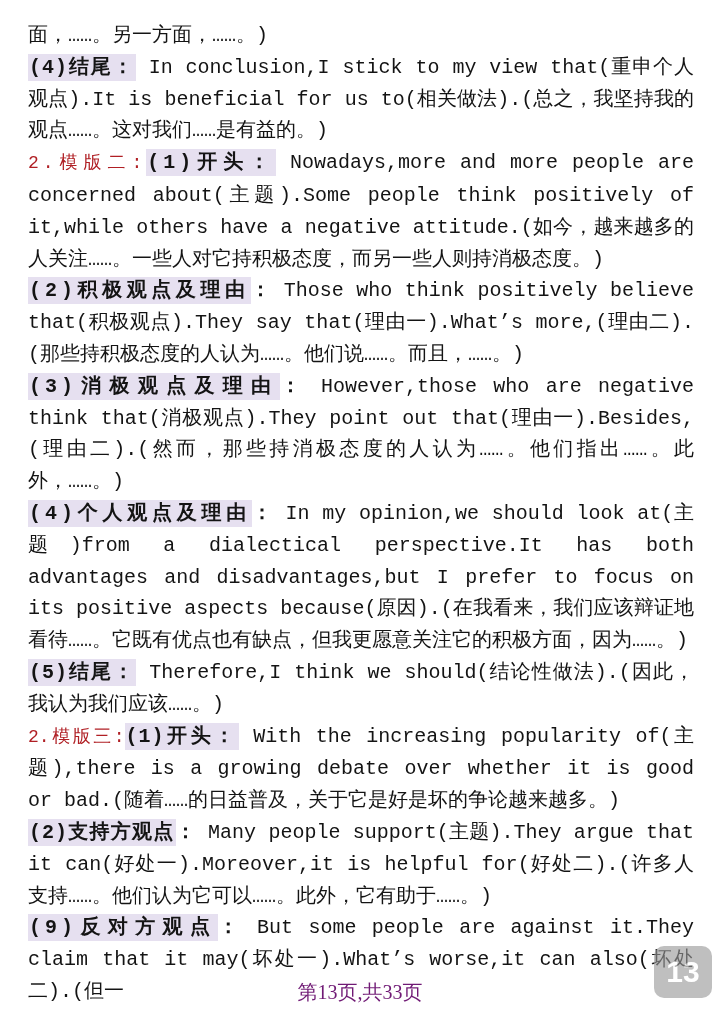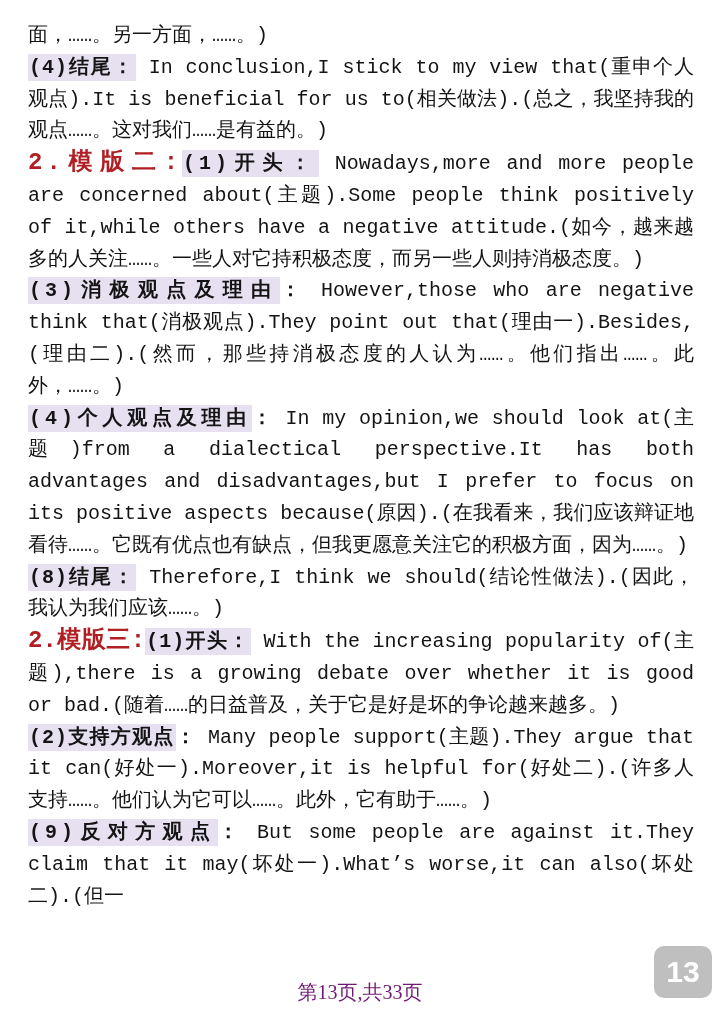--- a/index.html
+++ b/index.html
@@ -29,22 +29,22 @@
   }
   p.para{margin:0;padding:0;}
   .hl{
     background:var(--label-highlight,#e6e0f0);
     font-weight:bold;
     letter-spacing:1px;
     padding:2px 1px;
   }
   .red{
     color:var(--heading-red,#b01f24);
-    font-weight:bold;
-    font-size:24px;
+    font-weight:normal;
+    font-size:18px;
   }
   .sp{letter-spacing:4px;}
   .b{font-weight:bold;}
   .n{letter-spacing:0;}
   .footer{
     position:absolute;
     left:0;right:0;top:979px;
     text-align:center;
     font-family:"Liberation Serif","DejaVu Serif",serif;
     font-size:20px;
@@ -68,26 +68,27 @@
 <body>
 
 <div class="content">
 
   <p class="para"><span class="n">面，……。另一方面，……。)</span></p>
 
   <p class="para"><span class="hl">(4)结尾：</span><span class="n"> In conclusion,I stick to my view that(重申个人观点).It is beneficial for us to(相关做法).(总之，我坚持我的观点……。这对我们……是有益的。)</span></p>
 
   <p class="para"><span class="red sp">2.模版二:</span><span class="hl sp">(1)开头：</span><span class="n"> Nowadays,more and more people are concerned about(主题).Some people think positively of it,while others have a negative attitude.(如今，越来越多的人关注……。一些人对它持积极态度，而另一些人则持消极态度。)</span></p>
 
+  <p class="para"><span class="hl sp">(2)积极观点及理由</span><span class="b">：</span><span class="n"> Those who think positively believe that(积极观点).They say that(理由一).What’s more,(理由二).(那些持积极态度的人认为……。他们说……。而且，……。)</span></p>
 
   <p class="para"><span class="hl sp">(3)消极观点及理由</span><span class="b">：</span><span class="n"> However,those who are negative think that(消极观点).They point out that(理由一).Besides,(理由二).(然而，那些持消极态度的人认为……。他们指出……。此外，……。)</span></p>
 
   <p class="para"><span class="hl sp">(4)个人观点及理由</span><span class="b">：</span><span class="n"> In my opinion,we should look at(主题)from a dialectical perspective.It has both advantages and disadvantages,but I prefer to focus on its positive aspects because(原因).(在我看来，我们应该辩证地看待……。它既有优点也有缺点，但我更愿意关注它的积极方面，因为……。)</span></p>
 
-  <p class="para"><span class="hl">(8)结尾：</span><span class="n"> Therefore,I think we should(结论性做法).(因此，我认为我们应该……。)</span></p>
+  <p class="para"><span class="hl">(5)结尾：</span><span class="n"> Therefore,I think we should(结论性做法).(因此，我认为我们应该……。)</span></p>
 
   <p class="para"><span class="red">2.模版三:</span><span class="hl">(1)开头：</span><span class="n"> With the increasing popularity of(主题),there is a growing debate over whether it is good or bad.(随着……的日益普及，关于它是好是坏的争论越来越多。)</span></p>
 
   <p class="para"><span class="hl">(2)支持方观点</span><span class="b">：</span><span class="n"> Many people support(主题).They argue that it can(好处一).Moreover,it is helpful for(好处二).(许多人支持……。他们认为它可以……。此外，它有助于……。)</span></p>
 
   <p class="para"><span class="hl sp">(9)反对方观点</span><span class="b">：</span><span class="n"> But some people are against it.They claim that it may(坏处一).What’s worse,it can also(坏处二).(但一</span></p>
 
 </div>
 
 <div class="page-badge">13</div>

